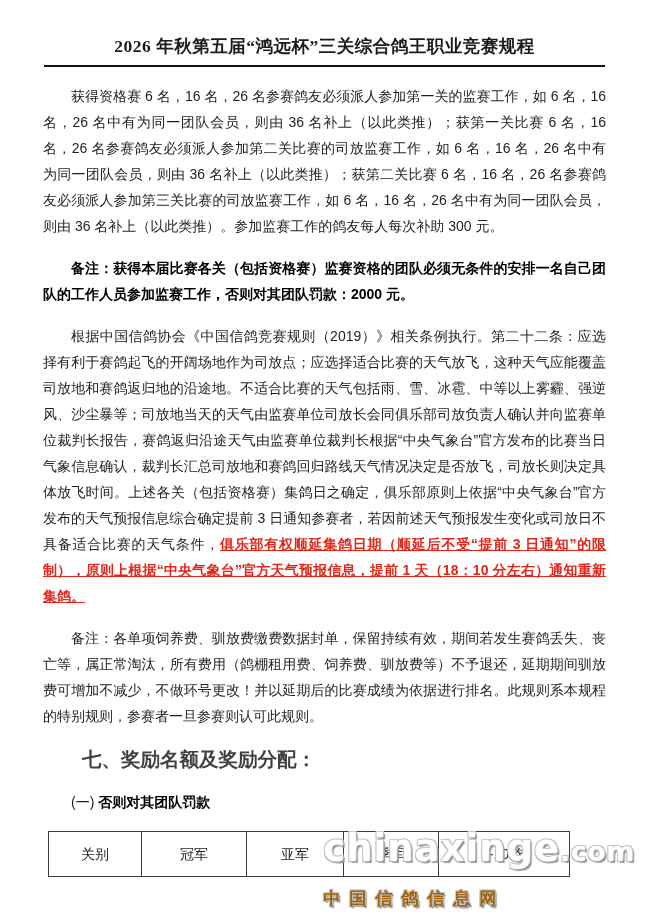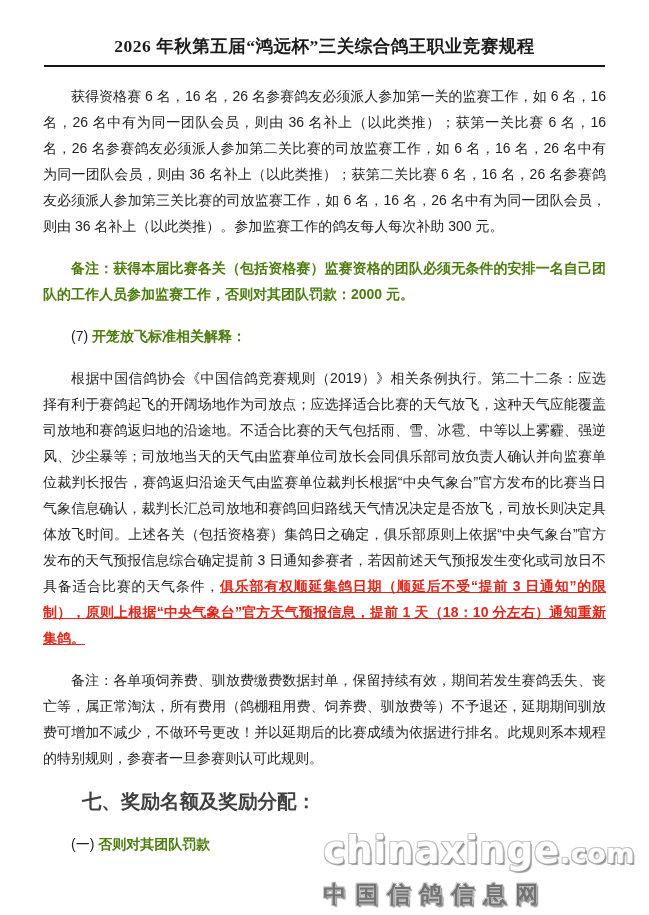--- a/index.html
+++ b/index.html
@@ -28,21 +28,21 @@
     white-space:nowrap;
   }
   
   .content {
     margin:15px 27px 0 27px;
     font-size:14px;
     line-height:26px;
     text-align:justify;
   }
   .content p { margin:16px; text-indent:2em; }
-  .red      { color:#4d7c0f; font-weight:700; }
+  .red      { color:#000000; font-weight:700; }
   .red-ul   { color:#e3261a; font-weight:700; text-decoration:underline; }
   .num-black{ color:#1f1f1f; font-weight:400; }
   .section-heading {
     margin:9px 0 0 10px;
     font-size:19.5px;
     line-height:28px;
     font-weight:700;
     color:#404040;
     text-indent:0;
   }
@@ -81,26 +81,26 @@
     color:#ffffff;
     text-shadow:
       -1px -1px 0 #c9c9c9,
        1px -1px 0 #bdbdbd,
       -1px  1px 0 #b3b3b3,
        1px  1px 0 #8f8f8f,
        2px  2px 1px #9e9e9e;
   }
   .wm-domain .wm-tld { font-size:27px; letter-spacing:0.5px; }
   .wm-name {
-    margin-top:5px;
+    margin-top:15px;
     padding-right:5px;
-    font-size:23px;
+    font-size:17px;
     font-weight:700;
     letter-spacing:9px;
-    color:#737373;
+    color:#a16207;
     text-shadow:
       -1px -1px 0 #cccccc,
        1px -1px 0 #bdbdbd,
       -1px  1px 0 #b3b3b3,
        1px  1px 0 #8f8f8f,
        2px  2px 1px #9e9e9e;
   }
 </style>
 </head>
 <body>
@@ -110,33 +110,39 @@
   <div class="title-wrap">
     <span class="doc-title">2026 年秋第五届“鸿远杯”三关综合鸽王职业竞赛规程</span>
   </div>
 
   <div class="content">
 
     <p>获得资格赛 6 名，16 名，26 名参赛鸽友必须派人参加第一关的监赛工作，如 6 名，16 名，26 名中有为同一团队会员，则由 36 名补上（以此类推）；获第一关比赛 6 名，16 名，26 名参赛鸽友必须派人参加第二关比赛的司放监赛工作，如 6 名，16 名，26 名中有为同一团队会员，则由 36 名补上（以此类推）；获第二关比赛 6 名，16 名，26 名参赛鸽友必须派人参加第三关比赛的司放监赛工作，如 6 名，16 名，26 名中有为同一团队会员，则由 36 名补上（以此类推）。参加监赛工作的鸽友每人每次补助 300 元。</p>
 
     <p class="red">备注：获得本届比赛各关（包括资格赛）监赛资格的团队必须无条件的安排一名自己团队的工作人员参加监赛工作，否则对其团队罚款：2000 元。</p>
 
-    <p><span class="num-black">(7)</span> <span class="red">开笼放飞标准相关解释：</span></p>
 
     <p><span>根据中国信鸽协会《中国信鸽竞赛规则（2019）》相关条例执行。第二十二条：应选择有利于赛鸽起飞的开阔场地作为司放点；应选择适合比赛的天气放飞，这种天气应能覆盖司放地和赛鸽返归地的沿途地。不适合比赛的天气包括雨、雪、冰雹、中等以上雾霾、强逆风、沙尘暴等；司放地当天的天气由监赛单位司放长会同俱乐部司放负责人确认并向监赛单位裁判长报告，赛鸽返归沿途天气由监赛单位裁判长根据“中央气象台”官方发布的比赛当日气象信息确认，裁判长汇总司放地和赛鸽回归路线天气情况决定是否放飞，司放长则决定具体放飞时间。上述各关（包括资格赛）集鸽日之确定，俱乐部原则上依据“中央气象台”官方发布的天气预报信息综合确定提前 3 日通知参赛者，若因前述天气预报发生变化或司放日不具备适合比赛的天气条件，</span><span class="red-ul">俱乐部有权顺延集鸽日期（顺延后不受“提前 3 日通知”的限制），原则上根据“中央气象台”官方天气预报信息，提前 1 天（18：10 分左右）通知重新集鸽。</span></p>
 
     <p>备注：各单项饲养费、驯放费缴费数据封单，保留持续有效，期间若发生赛鸽丢失、丧亡等，属正常淘汰，所有费用（鸽棚租用费、饲养费、驯放费等）不予退还，延期期间驯放费可增加不减少，不做环号更改！并以延期后的比赛成绩为依据进行排名。此规则系本规程的特别规则，参赛者一旦参赛则认可此规则。</p>
 
     <p class="section-heading">七、奖励名额及奖励分配：</p>
 
     <p class="subsection"><span class="num-black">(一)</span> <span class="red">否则对其团队罚款</span></p>
 
 
     <table class="rewards">
       <tbody>
+        <tr>
+          <th class="col-1">关别</th>
+          <th class="col-2">冠军</th>
+          <th class="col-3">亚军</th>
+          <th class="col-4">季军</th>
+          <th class="col-5">4-10 名</th>
+        </tr>
       </tbody>
     </table>
 
   </div>
 
   <div class="watermark">
     <div class="wm-domain"><span>chinaxinge</span><span class="wm-tld">.com</span></div>
     <div class="wm-name">中国信鸽信息网</div>
   </div>
 

